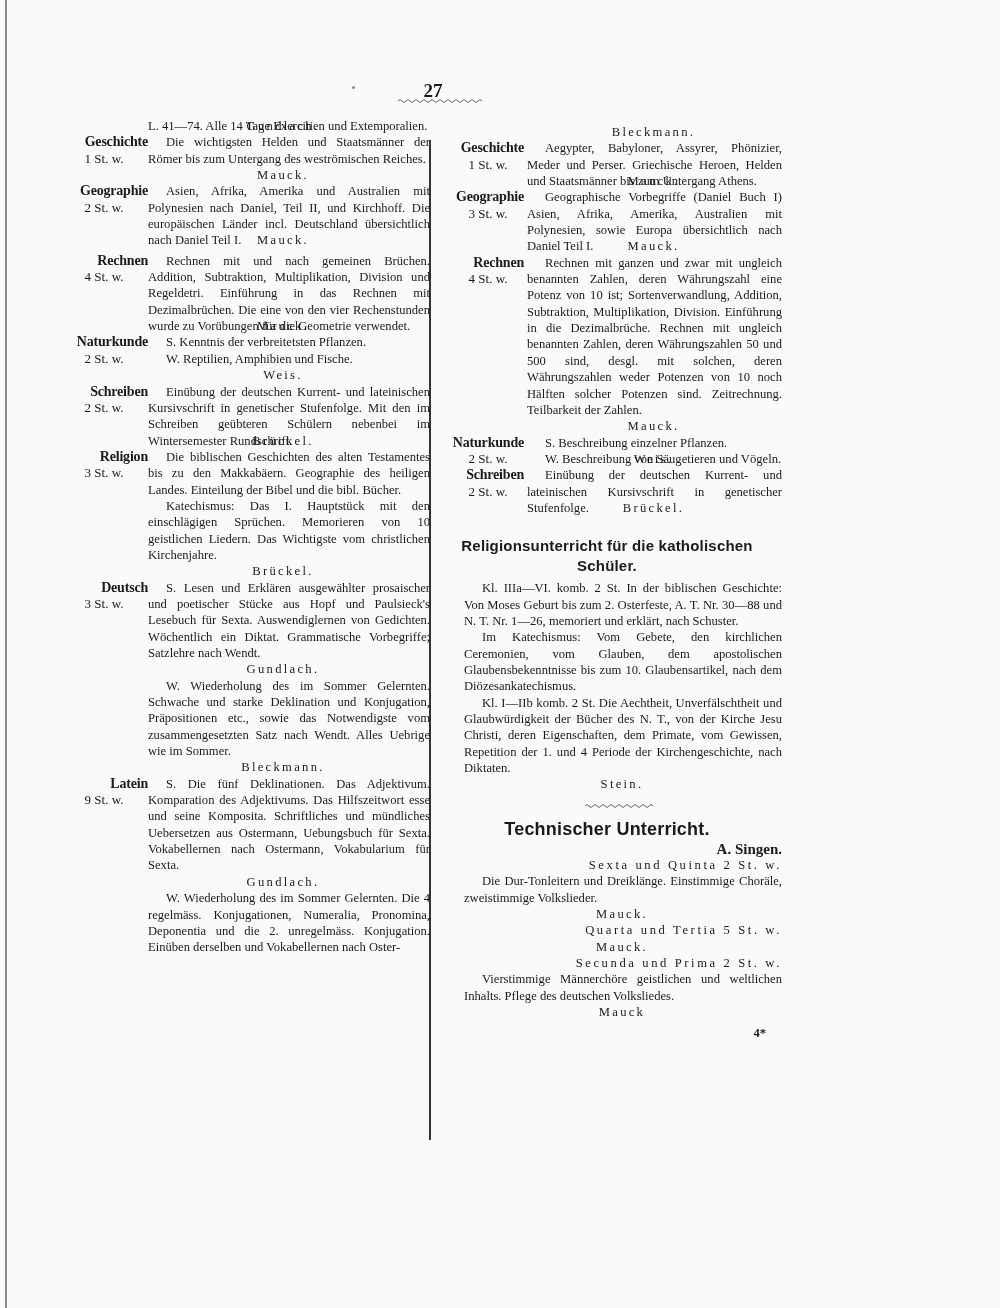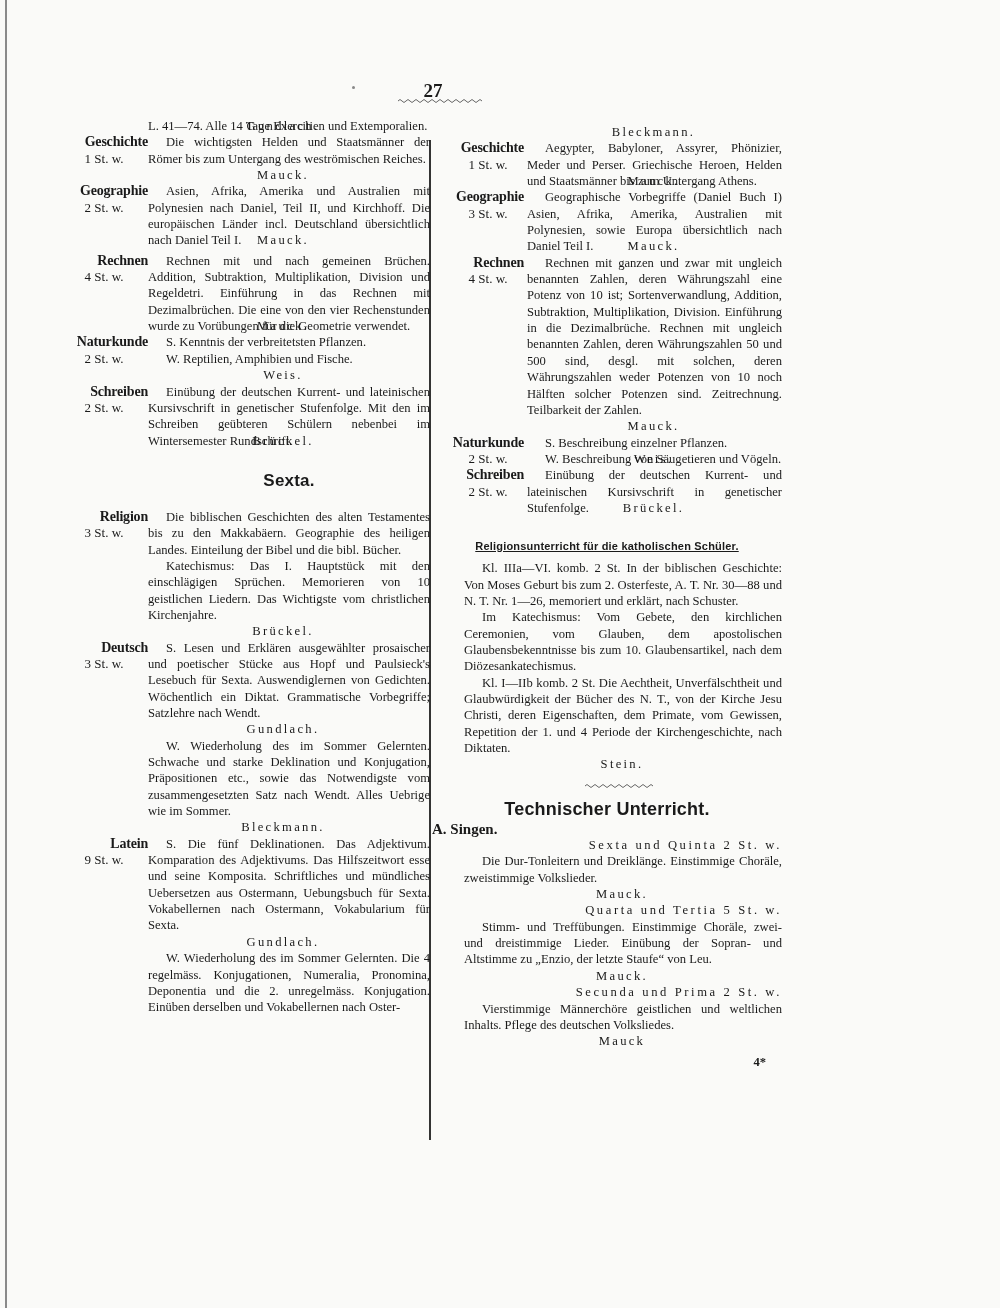--- a/index.html
+++ b/index.html
@@ -25,21 +25,21 @@
   .right .label { width:92px; }
   .label .subj { display:block; font-weight:bold; font-size:14px; letter-spacing:-0.2px; font-family:"Liberation Serif",serif; }
   .label .hrs { display:block; text-align:center; padding-left:20px; font-size:13px; }
   .body { margin-left:108px; text-align:justify; }
   .right .body { margin-left:95px; }
   .body p { margin:0; }
   .ind { text-indent:18px; }
   .sig { text-align:center; letter-spacing:2.3px; padding-right:12px; }
   .right .sig { padding-right:2px; }
   .heading { text-align:center; font-family:"Liberation Sans",sans-serif; font-weight:bold; font-size:17px; letter-spacing:0.2px; line-height:20px; }
-  .subhead { text-align:left; font-weight:bold; font-size:15px; }
+  .subhead { text-align:right; font-weight:bold; font-size:15px; }
   .spaced { text-align:right; letter-spacing:2.6px; }
   .full { margin-left:0 !important;padding-left:32px; }
 </style>
 </head>
 <body>
 
 <div class="edge"></div>
 <div class="dot"></div>
 <div class="pagenum">27</div>
 <svg class="wave" style="left:398px;top:98px;" width="84" height="6" viewBox="0 0 84 6">
@@ -104,23 +104,20 @@
     <div class="label">
         <span class="subj">Schreiben</span>
         <span class="hrs">2 St. w.</span>
       </div>
     <div class="body">
       <p class="ind">Einübung der deutschen Kurrent- und lateinischen Kursivschrift in genetischer Stufenfolge. Mit den im Schreiben geübteren Schülern nebenbei im Wintersemester Rundschrift.</p>
       <p class="sig" style="margin-top:-16.35px;">Brückel.</p>
     </div>
   </div>
 
-  <div class="body" style="margin-top:22px;margin-bottom:18px;">
-    <div class="heading" style="font-family:'Liberation Sans',sans-serif;">Sexta.</div>
-  </div>
 
   <div class="entry">
     <div class="label">
         <span class="subj">Religion</span>
         <span class="hrs">3 St. w.</span>
       </div>
     <div class="body">
       <p class="ind">Die biblischen Geschichten des alten Testamentes bis zu den Makkabäern. Geographie des heiligen Landes. Einteilung der Bibel und die bibl. Bücher.</p>
       <p class="ind">Katechismus: Das I. Hauptstück mit den einschlägigen Sprüchen. Memorieren von 10 geistlichen Liedern. Das Wichtigste vom christlichen Kirchenjahre.</p>
       <p class="sig">Brückel.</p>
@@ -210,21 +207,21 @@
         <span class="subj">Schreiben</span>
         <span class="hrs">2 St. w.</span>
       </div>
     <div class="body">
       <p class="ind">Einübung der deutschen Kurrent- und lateinischen Kursivschrift in genetischer Stufenfolge.</p>
       <p class="sig" style="margin-top:-16.35px;">Brückel.</p>
     </div>
   </div>
 
   <div style="margin-top:20px;padding:0 8px;">
-    <div class="heading" style="font-family:'Liberation Sans',sans-serif;font-size:11px;text-decoration:underline;">Religionsunterricht für die katholischen Schüler.</div>
+    <div class="heading" style="font-family:'Liberation Sans',sans-serif;font-size:15px;">Religionsunterricht für die katholischen Schüler.</div>
   </div>
 
   <div class="body full" style="margin-top:4px;">
     <p class="ind">Kl. IIIa—VI. komb. 2 St. In der biblischen Geschichte: Von Moses Geburt bis zum 2. Osterfeste, A. T. Nr. 30—88 und N. T. Nr. 1—26, memoriert und erklärt, nach Schuster.</p>
     <p class="ind">Im Katechismus: Vom Gebete, den kirchlichen Ceremonien, vom Glauben, dem apostolischen Glaubensbekenntnisse bis zum 10. Glaubensartikel, nach dem Diözesankatechismus.</p>
     <p class="ind">Kl. I—IIb komb. 2 St. Die Aechtheit, Unverfälschtheit und Glaubwürdigkeit der Bücher des N. T., von der Kirche Jesu Christi, deren Eigenschaften, dem Primate, vom Gewissen, Repetition der 1. und 4 Periode der Kirchengeschichte, nach Diktaten.</p>
     <p class="sig">Stein.</p>
   </div>
 
   <svg width="70" height="6" viewBox="0 0 70 6" style="display:block;margin:10px 0 8px 153px;">
@@ -237,21 +234,20 @@
   <div>
     <div class="spaced">Sexta und Quinta 2 St. w.</div>
     <div class="body full">
       <p class="ind">Die Dur-Tonleitern und Dreiklänge. Einstimmige Choräle, zweistimmige Volkslieder.</p>
       <p class="sig">Mauck.</p>
     </div>
   </div>
   <div>
     <div class="spaced">Quarta und Tertia 5 St. w.</div>
     <div class="body full">
-      <p class="ind">Stimm- und Treffübungen. Einstimmige Choräle, zwei- und dreistimmige Lieder. Einübung der Sopran- und Altstimme zu „Enzio, der letzte Staufe“ von Leu.</p>
       <p class="sig">Mauck.</p>
     </div>
   </div>
   <div>
     <div class="spaced">Secunda und Prima 2 St. w.</div>
     <div class="body full">
       <p class="ind">Vierstimmige Männerchöre geistlichen und weltlichen Inhalts. Pflege des deutschen Volksliedes.</p>
       <p class="sig">Mauck</p>
     </div>
   </div>

